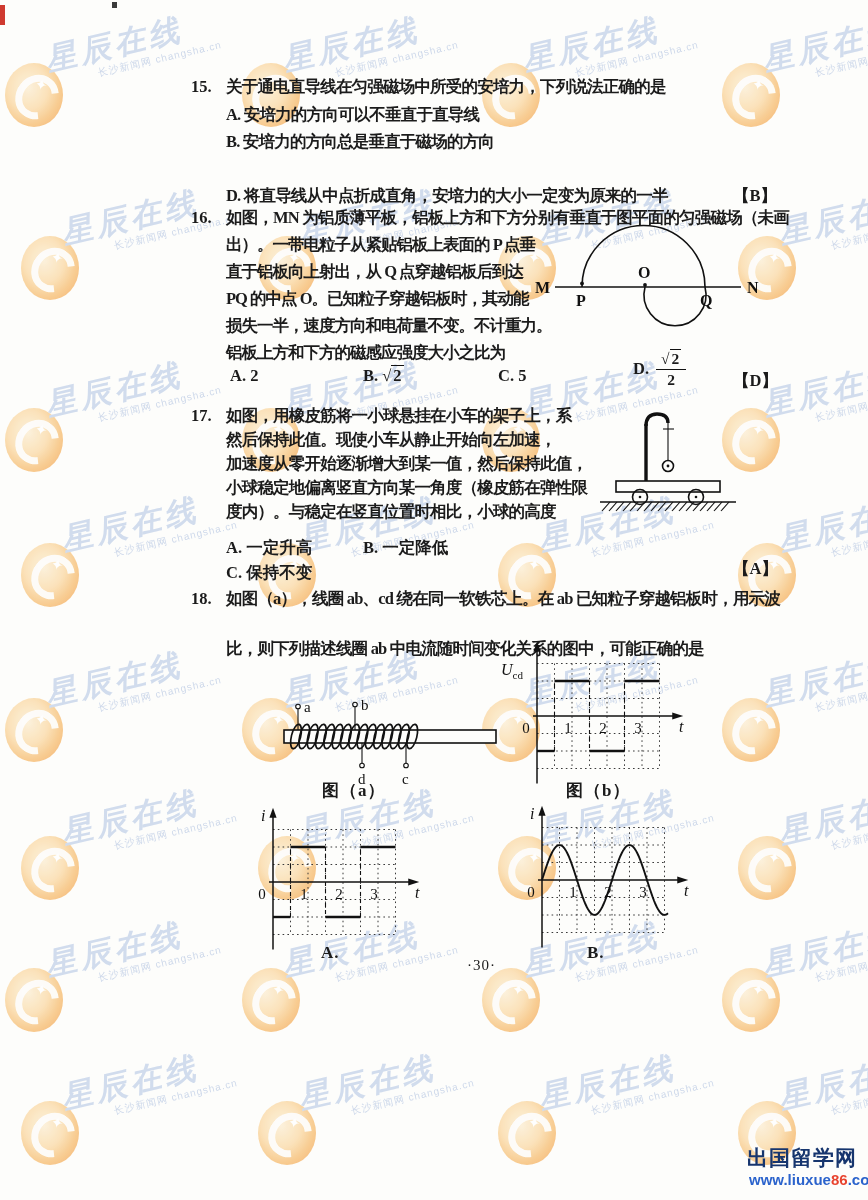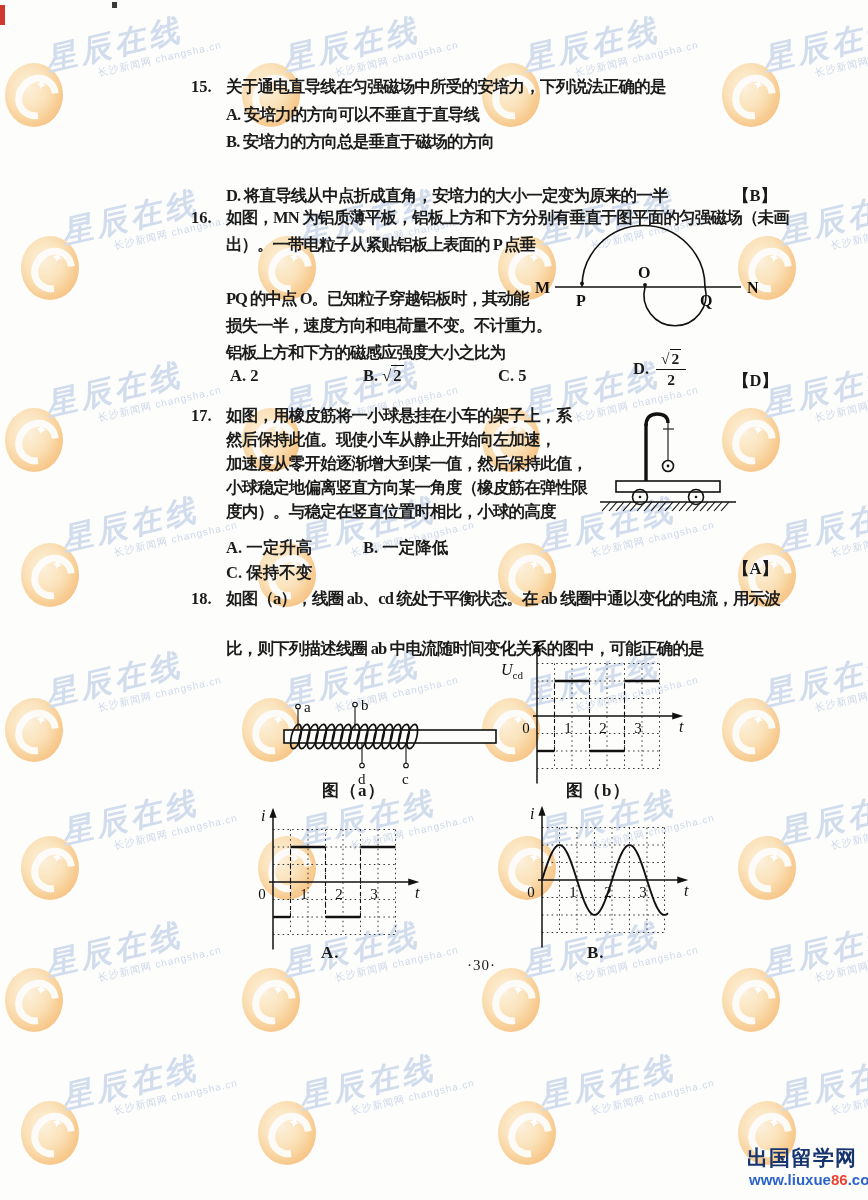--- a/index.html
+++ b/index.html
@@ -391,20 +391,21 @@
   <div class="content">
 
     <div class="tl" style="left:191px;top:76px"><span class="qno">15.</span><span>关于通电直导线在匀强磁场中所受的安培力，下列说法正确的是</span></div>
     <div class="tl" style="left:226px;top:131px">B. 安培力的方向总是垂直于磁场的方向</div>
     <div class="tl" style="left:226px;top:104px">A. 安培力的方向可以不垂直于直导线</div>
     <div class="tl" style="left:226px;top:185px">D. 将直导线从中点折成直角，安培力的大小一定变为原来的一半</div>
     <div class="ans" style="left:733px;top:185px">【B】</div>
 
     <div class="tl" style="left:191px;top:207px"><span class="qno">16.</span><span>如图，MN 为铝质薄平板，铝板上方和下方分别有垂直于图平面的匀强磁场（未画</span></div>
     <div class="tl" style="left:226px;top:234px;letter-spacing:-1px">出）。一带电粒子从紧贴铝板上表面的 P 点垂</div>
+    <div class="tl" style="left:226px;top:261px;letter-spacing:-1px">直于铝板向上射出，从 Q 点穿越铝板后到达</div>
     <div class="tl" style="left:226px;top:288px;letter-spacing:-1px">PQ 的中点 O。已知粒子穿越铝板时，其动能</div>
     <div class="tl" style="left:226px;top:315px;letter-spacing:-1px">损失一半，速度方向和电荷量不变。不计重力。</div>
     <div class="tl" style="left:226px;top:342px;letter-spacing:-1px">铝板上方和下方的磁感应强度大小之比为</div>
 
     <svg style="left:533px;top:216px" width="250" height="120" viewBox="0 0 250 120">
       <text x="2" y="77" class="dlab">M</text>
       <line x1="22" y1="71" x2="208" y2="71" class="fig"></line>
       <text x="214" y="77" class="dlab">N</text>
       <path d="M 49 71 A 61.5 61.5 0 0 1 172 71" class="fig"></path>
       <path d="M 112 71 A 31 31 0 1 0 172 71" class="fig"></path>
@@ -466,21 +467,21 @@
       <line x1="70" y1="14" x2="70" y2="52" class="figthin"></line>
       <circle cx="70" cy="58" r="5.5" class="fig" fill="#fdfdfb"></circle>
       <circle cx="70" cy="58" r="1.4" class="dot"></circle>
     </svg>
 
     <div class="optrow" style="left:226px;top:537px">A. 一定升高</div>
     <div class="optrow" style="left:363px;top:537px">B. 一定降低</div>
     <div class="optrow" style="left:226px;top:562px">C. 保持不变</div>
     <div class="ans" style="left:733px;top:558px">【A】</div>
 
-    <div class="tl" style="left:191px;top:588px"><span class="qno">18.</span><span>如图（a），线圈 ab、cd 统处于平衡状态。在 ab 线圈中通以变化的电流，用示波</span></div>
+    <div class="tl" style="left:191px;top:588px"><span class="qno">18.</span><span>如图（a），线圈 ab、cd 绕在同一软铁芯上。在 ab 已知粒子穿越铝板时，用示波</span></div>
     <div class="tl" style="left:226px;top:638px">比，则下列描述线圈 ab 中电流随时间变化关系的图中，可能正确的是</div>
 
     <svg style="left:276px;top:690px" width="245" height="100" viewBox="0 0 245 100">
       <rect x="8" y="40" width="212" height="13" class="barrect"></rect>
       <g id="coil-turns">
           <ellipse cx="20" cy="46.5" rx="4.6" ry="12.5" transform="rotate(14 20 46.5)" class="coilturn"></ellipse>
           <ellipse cx="28.3" cy="46.5" rx="4.6" ry="12.5" transform="rotate(14 28.3 46.5)" class="coilturn"></ellipse>
           <ellipse cx="36.6" cy="46.5" rx="4.6" ry="12.5" transform="rotate(14 36.6 46.5)" class="coilturn"></ellipse>
           <ellipse cx="44.900000000000006" cy="46.5" rx="4.6" ry="12.5" transform="rotate(14 44.900000000000006 46.5)" class="coilturn"></ellipse>
           <ellipse cx="53.2" cy="46.5" rx="4.6" ry="12.5" transform="rotate(14 53.2 46.5)" class="coilturn"></ellipse>

